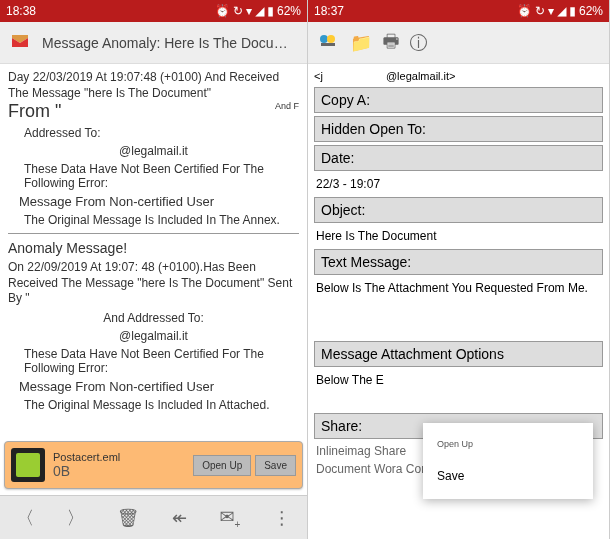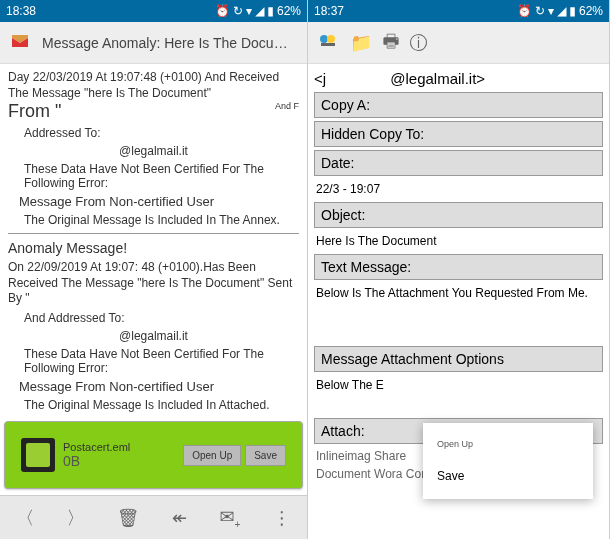--- a/index.html
+++ b/index.html
@@ -1,45 +1,45 @@
 <!DOCTYPE html>
 <html><head>
 <meta charset="utf-8">
 <style>
 *{margin:0;padding:0;box-sizing:border-box;font-family:Arial,sans-serif}
 body{width:610px;height:539px;display:flex;background:#fff;overflow:hidden}
 .pane{height:100%;border-right:1px solid #ccc;position:relative;display:flex;flex-direction:column}
 .left{width:308px}
 .right{width:302px}
-.status{height:22px;background:#0369a1;color:#fff;display:flex;align-items:center;padding:0 6px;font-size:12px}
+.status{height:22px;background:#b91c1c;color:#fff;display:flex;align-items:center;padding:0 6px;font-size:12px}
 .status .time{flex:1}
 .status .icons{display:flex;gap:3px;align-items:center}
 .ic{display:inline-block;line-height:1}
 .header{height:42px;background:#eee;display:flex;align-items:center;padding:0 8px;gap:10px;border-bottom:1px solid #ddd}
 .header-title{font-size:14px;color:#444;white-space:nowrap;overflow:hidden;text-overflow:ellipsis}
 .hicon{color:#666;font-size:18px}
 .content{flex:1;padding:6px 8px;font-size:12px;color:#333;overflow:hidden;position:relative}
 .l1{font-size:12px;line-height:1.3}
 .from{font-size:18px;color:#333;margin:2px 0}
 .andf{float:right;font-size:9px}
 .sec{margin:4px 16px}
 .center{text-align:center}
 .nc{font-size:13px;margin:4px 11px}
 .divider{border-top:1px solid #999;margin:6px 0}
 .anomhead{font-size:14px;margin:6px 0 4px}
-.attachcard{position:absolute;left:4px;right:4px;bottom:50px;background:#84cc16;border:1px solid #aaa;border-radius:4px;padding:16px;display:flex;align-items:center;box-shadow:0 1px 2px rgba(0,0,0,.2)}
+.attachcard{position:absolute;left:4px;right:4px;bottom:50px;background:#fdba74;border:1px solid #aaa;border-radius:4px;padding:6px;display:flex;align-items:center;box-shadow:0 1px 2px rgba(0,0,0,.2)}
 .apk{width:34px;height:34px;background:#222;border-radius:3px;display:flex;align-items:center;justify-content:center;margin-right:8px}
 .apk-inner{width:24px;height:24px;background:#9acd32;border-radius:2px;position:relative}
 .attachinfo{flex:1;font-size:11px}
 .attachinfo .sz{font-size:14px;color:#555}
 .attachbtn{background:#bbb;border:1px solid #999;padding:4px 8px;font-size:10px;margin-left:4px;color:#333}
 .bottombar{position:absolute;left:0;right:0;bottom:0;height:44px;background:#e8e8e8;display:flex;align-items:center;justify-content:space-around;border-top:1px solid #ccc}
 .bicon{color:#666;font-size:18px}
 .rcontent{flex:1;padding:4px 6px;font-size:12px;overflow:hidden;position:relative}
-.emailline{font-size:15px;padding:2px 0}
+.emailline{font-size:11px;padding:2px 0}
 .fieldlabel{background:#ddd;border:1px solid #999;padding:4px 6px;margin:3px 0;font-size:14px}
 .plaintext{padding:3px 2px;font-size:12px}
 .menu{position:absolute;right:16px;bottom:40px;width:170px;background:#fff;box-shadow:0 2px 10px rgba(0,0,0,.3);padding:6px 0;z-index:10}
 .menuitem{padding:10px 14px;font-size:12px}
 .menuitem.small{font-size:9px;color:#555}
 .inline{font-size:12px;color:#666;padding:2px}
 .logo-svg{width:24px;height:24px}
 </style>
 </head>
 <body>
@@ -69,21 +69,21 @@
     <div class="l1">Day 22/03/2019 At 19:07:48 (+0100) And Received The Message "here Is The Document"</div>
     <div><span class="from">From "</span><span class="andf">And F</span></div>
     <div class="sec">Addressed To:</div>
     <div class="sec center">@legalmail.it</div>
     <div class="sec">These Data Have Not Been Certified For The Following Error:</div>
     <div class="nc">Message From Non-certified User</div>
     <div class="sec">The Original Message Is Included In The Annex.</div>
     <div class="divider"></div>
     <div class="anomhead">Anomaly Message!</div>
     <div class="l1">On 22/09/2019 At 19:07: 48 (+0100).Has Been Received The Message "here Is The Document" Sent By "</div>
-    <div class="sec" style="text-align:left">And Addressed To:</div>
+    <div class="sec" style="text-align:center">And Addressed To:</div>
     <div class="sec center">@legalmail.it</div>
     <div class="sec">These Data Have Not Been Certified For The Following Error:</div>
     <div class="nc">Message From Non-certified User</div>
     <div class="sec">The Original Message Is Included In Attached.</div>
 
     <div class="attachcard">
       <div class="apk">
           <div class="apk-inner"></div>
         </div>
       <div class="attachinfo">
@@ -127,32 +127,32 @@
     <span class="hicon">📁</span>
     <span class="hicon">🖶</span>
     <span class="hicon">ⓘ</span>
   </div>
   <div class="rcontent">
     <div class="emailline">
       <span>&lt;j</span>
       <span style="margin-left:60px">@legalmail.it&gt;</span>
     </div>
     <div class="fieldlabel">Copy A:</div>
-    <div class="fieldlabel">Hidden Copy To:</div>
+    <div class="fieldlabel">Hidden Open To:</div>
     <div class="fieldlabel">Date:</div>
     <div class="plaintext">22/3 - 19:07</div>
     <div class="fieldlabel">Object:</div>
     <div class="plaintext">Here Is The Document</div>
     <div class="fieldlabel">Text Message:</div>
     <div class="plaintext">Below Is The Attachment You Requested From Me.</div>
     <div style="height:40px"></div>
     <div class="fieldlabel">Message Attachment Options</div>
     <div class="plaintext">Below The E</div>
     <div style="height:20px"></div>
-    <div class="fieldlabel">Attach:</div>
+    <div class="fieldlabel">Share:</div>
     <div class="inline">Inlineimag Share</div>
     <div class="inline">Document Wora Conarviso.cocx</div>
 
     <div class="menu">
       <div class="menuitem small">Open Up</div>
       <div class="menuitem">Save</div>
     </div>
   </div>
 </div>
 

